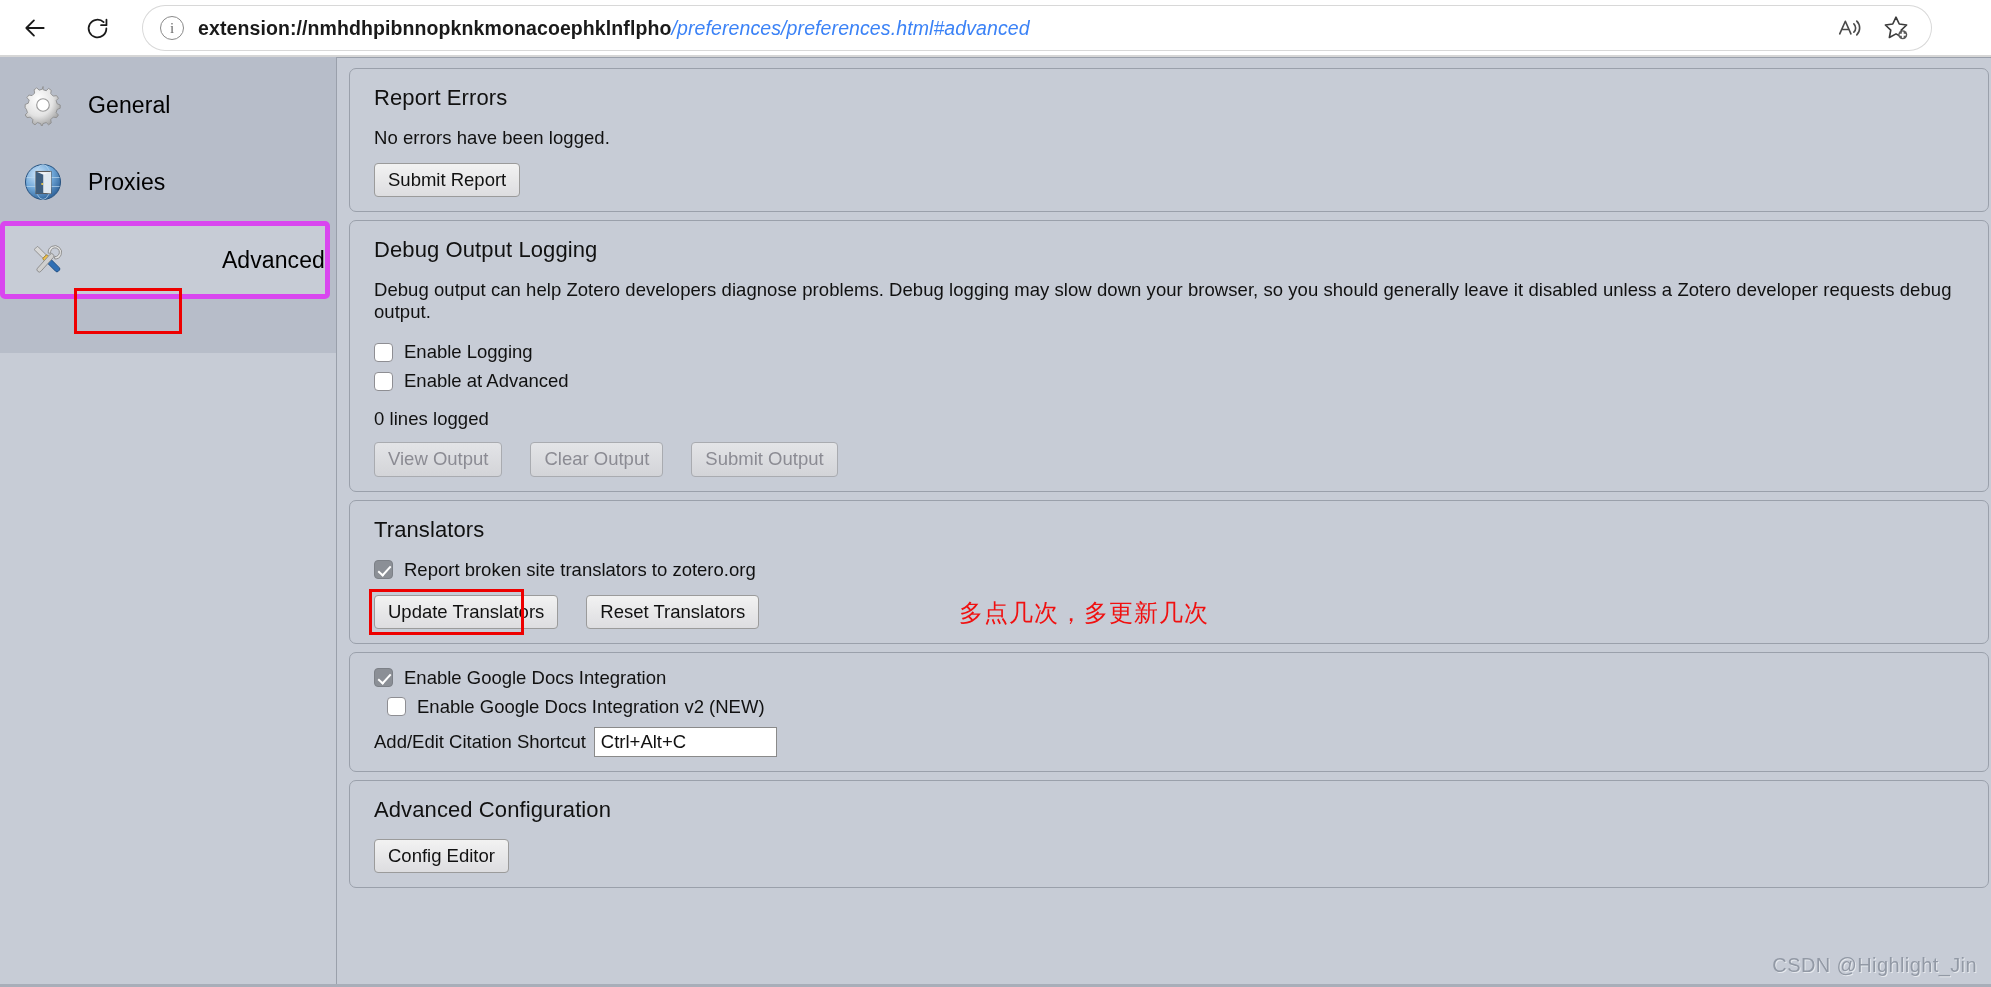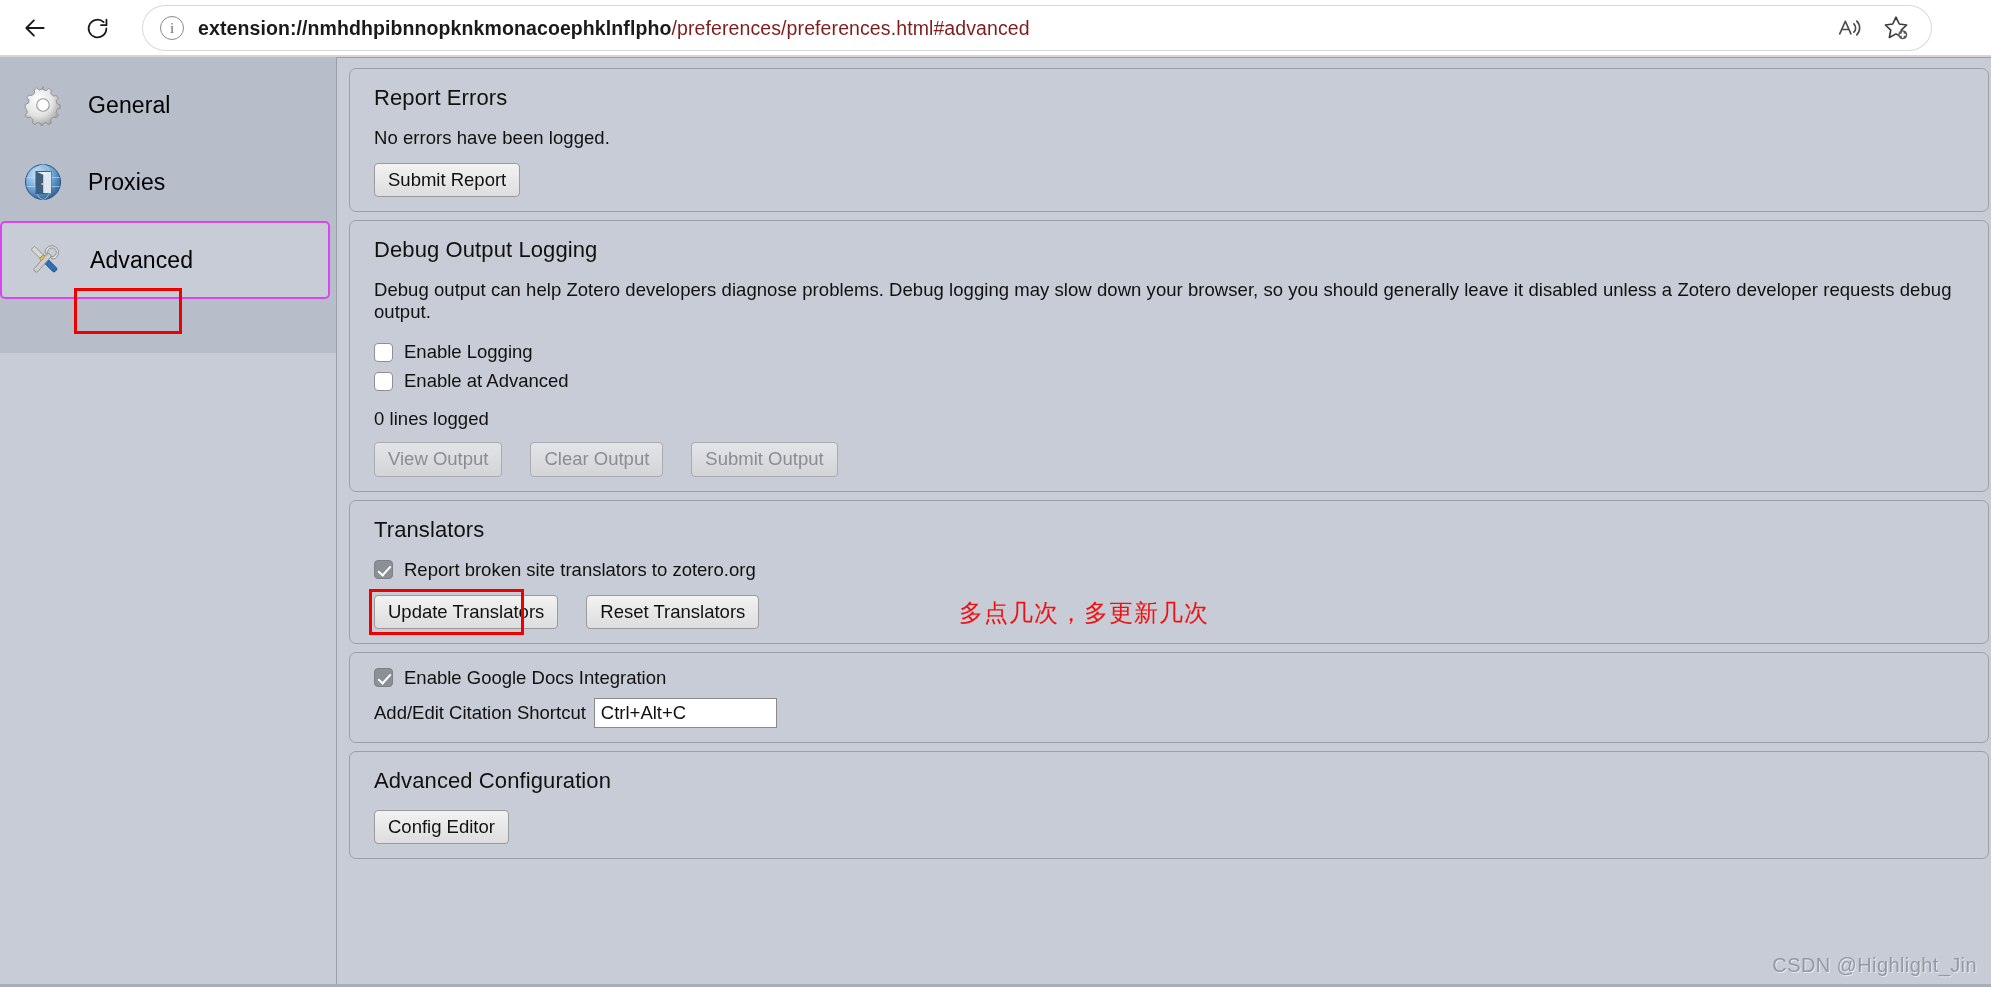--- a/index.html
+++ b/index.html
@@ -48,21 +48,21 @@
   }
   #url-text {
     flex: 1 1 auto;
     font-size: 19.5px;
     color: #8d8d8d;
     white-space: nowrap;
     overflow: hidden;
     letter-spacing: 0.1px;
   }
   #url-text .host { color: #1a1a1a; font-weight: 600; }
-  #url-text .path { color: #7f1d1d; }
+  #url-text .path { color: #3b82f6; font-style: italic; }
 
   .omni-icon {
     width: 40px; height: 40px;
     display: flex; align-items: center; justify-content: center;
     margin-right: 6px;
     color: #3b3b3b;
     cursor: pointer;
     flex: 0 0 auto;
   }
 
@@ -99,24 +99,25 @@
   }
   .side-item .side-label {
     font-size: 23px;
     color: #000000;
     letter-spacing: 0.1px;
   }
   #side-general  { top: 10px; }
   #side-proxies  { top: 87px; }
   #side-advanced { top: 164px;
     background: #c7ccd6;
-    border: 2px solid #d946ef;
+    border: 5px solid #d946ef;
     border-radius: 5px;
     width: 330px;
     height: 78px;
+    justify-content: space-between;
   }
   #advanced-highlight {
     position: absolute;
     left: 74px; top: 231px;
     width: 108px; height: 46px;
     border: 3px solid #ee0000;
     pointer-events: none;
   }
 
   
@@ -407,20 +408,24 @@
         <span id="translators-note">多点几次，多更新几次</span>
       </div>
     </div>
 
     <div class="groupbox">
 
       <div class="cbrow">
         <span class="cbox checked"></span>
         <span class="cblabel">Enable Google Docs Integration</span>
       </div>
+      <div class="cbrow indent-1">
+        <span class="cbox"></span>
+        <span class="cblabel">Enable Google Docs Integration v2 (NEW)</span>
+      </div>
 
       <div class="shortcut-row">
         <span class="shortcut-label">Add/Edit Citation Shortcut</span>
         <input class="shortcut-input" type="text" value="Ctrl+Alt+C" style="">
       </div>
     </div>
 
     <div class="groupbox">
       <div class="gb-title">Advanced Configuration</div>
       <button class="btn">Config Editor</button>

